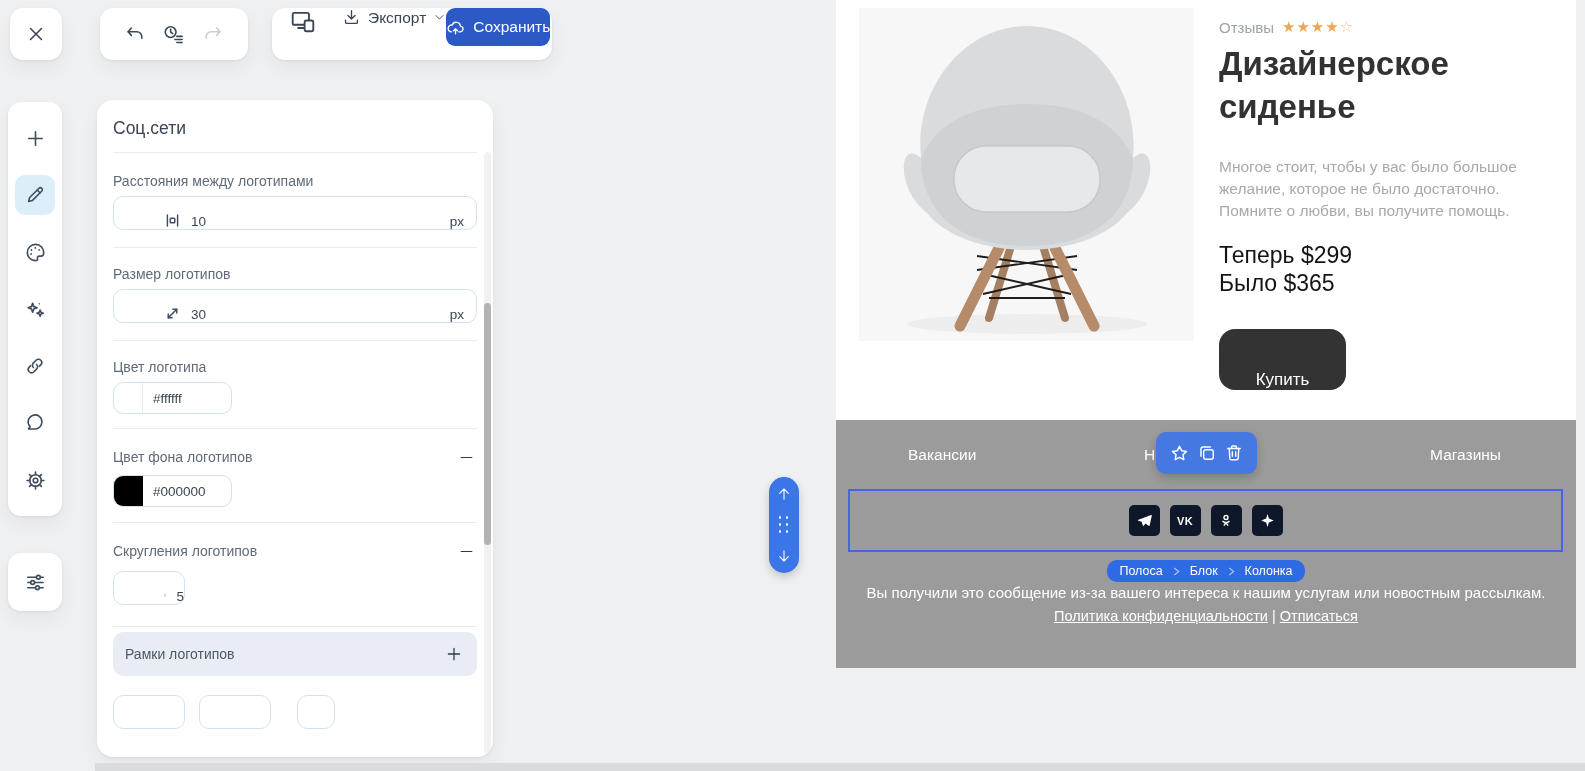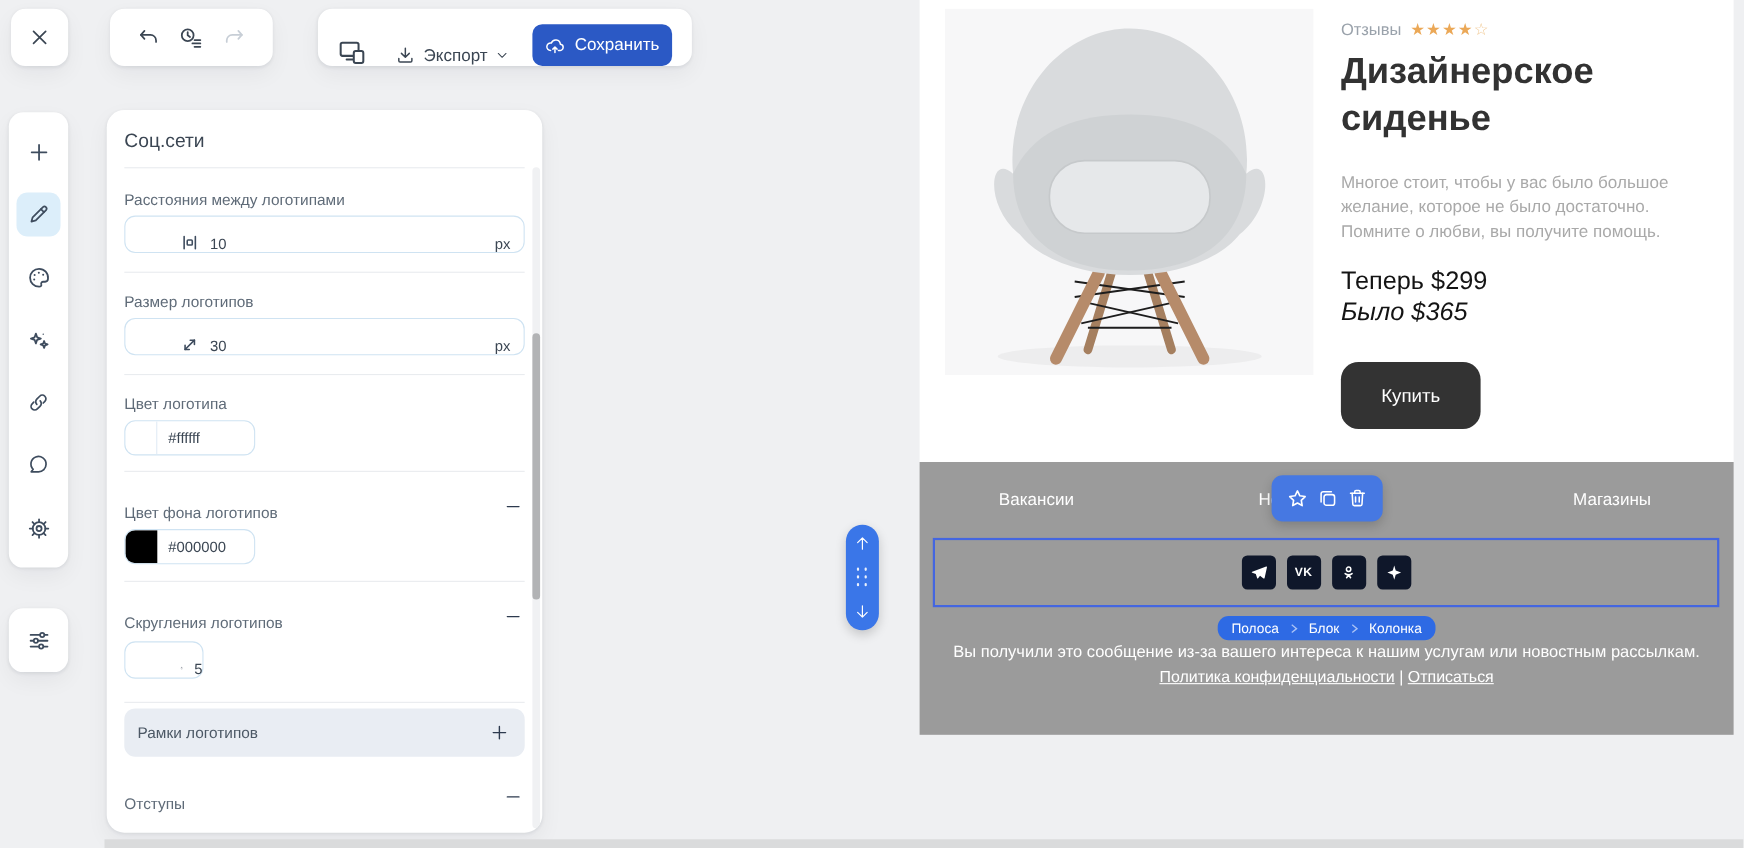--- a/index.html
+++ b/index.html
@@ -9,39 +9,39 @@
 
   .card { position:absolute; background:#fff; border-radius:13px;
           box-shadow:0 1px 3px rgba(16,24,40,.07), 0 8px 20px rgba(16,24,40,.05); }
 
   .ic { stroke:currentColor; fill:none; stroke-width:1.7; stroke-linecap:round; stroke-linejoin:round; display:block; }
   .icon-btn { display:flex; align-items:center; justify-content:center; color:#3b4653; cursor:pointer; }
 
   
   #close-card { left:10px; top:8px; width:52px; height:52px; display:flex; align-items:center; justify-content:center; }
   #history-card { left:100px; top:8px; width:148px; height:52px; display:flex; align-items:center; justify-content:space-around; padding:0 16px; }
-  #actions-card { left:272px; top:8px; width:340px; height:52px; display:flex; align-items:flex-end; padding:0 18px;margin-left:17px; }
+  #actions-card { left:272px; top:8px; width:280px; height:52px; display:flex; align-items:flex-start; padding:0 18px; }
   .disabled { color:#c7ced6 !important; }
   #export-group { display:flex; align-items:center; gap:7px; color:#3b4653; margin-left:26px; font-size:15.5px; cursor:pointer; }
   #save-btn { margin-left:auto; width:127px; height:38px; background:#2b59c5; border-radius:9px; color:#fff;
               display:flex; align-items:center; justify-content:center; gap:8px; font-size:15.5px; cursor:pointer; }
 
   
   #rail { left:8px; top:102px; width:54px; height:414px; display:flex; flex-direction:column; align-items:center;
           justify-content:space-between; padding:16px 0; }
   #rail .icon-btn, #rail2 .icon-btn { width:40px; height:40px; border-radius:10px; color:#3e4c5e; }
   #rail .active { background:#dceefa; }
   #rail2 { left:8px; top:553px; width:54px; height:58px; display:flex; align-items:center; justify-content:center; }
 
   
   #panel { left:97px; top:100px; width:396px; height:657px; border-radius:16px; overflow:hidden; padding:0 16px; }
   #panel-title { margin-top:18px; padding-bottom:13px; font-size:17.5px; color:#3b4653; border-bottom:1px solid #e9ecef; }
   .field-label { margin-top:20px; font-size:14px; color:#5f6b78; }
   .label-row { margin-top:17px; display:flex; align-items:center; justify-content:space-between; }
-  .label-row .field-label { margin-top:12px; }
+  .label-row .field-label { margin-top:0; }
   .toggle-btn { color:#2d3a4e; width:22px; height:22px; }
   .divider { border-top:1px solid #e9ecef; margin-top:17px; }
   .input { margin-top:7px; height:34px; border:1px solid #cfe3f2; border-radius:10px; background:#fff;
            display:flex; align-items:flex-end; font-size:13.5px; color:#3b4653;padding-left:40px; }
   .input .in-icon { margin-left:10px; color:#3e4c5e; }
   .input .in-value { margin-left:10px; }
   .input .in-unit { margin-left:auto; margin-right:12px; color:#3b4653; }
   .color-input { margin-top:7px; width:119px; height:32px; border:1px solid #cfe3f2; border-radius:10px; background:#fff;
                  display:flex; align-items:center; overflow:hidden; font-size:13.5px; color:#3b4653; }
   .swatch { width:29px; height:100%; border-right:1px solid #e2ecf5; }
@@ -61,23 +61,23 @@
   #email { position:absolute; left:812px; top:0; width:740px; height:504px;padding-left:24px; }
   #email-body { position:relative; width:740px; height:420px; background:#fff; }
   #product-image { position:absolute; left:23px; top:8px; width:335px; height:333px; background:#f7f7f8; cursor:pointer; }
   #product-info { position:absolute; left:383px; top:0; width:345px; }
   #reviews-row { position:absolute; top:18px; left:0; font-size:15px; color:#9aa2ab; display:flex; align-items:center; gap:8px; }
   .stars-filled { color:#eba857; font-size:15px; letter-spacing:1px; }
   .star-empty { color:#f0c892; font-size:15px; }
   #product-title { position:absolute; top:42px; left:0; width:330px; font-size:33px; line-height:43px; font-weight:700; color:#323232; }
   #product-desc { position:absolute; top:156px; left:0; width:336px; font-size:15.5px; line-height:22px; color:#a9a9a9; }
   #price-now { position:absolute; top:242px; left:0; font-size:23px; color:#141414; }
-  #price-was { position:absolute; top:270px; left:0; font-size:23px; color:#141414;font-style:italic; }
+  #price-was { position:absolute; top:270px; left:0; font-size:23px; color:#141414; }
   #buy-btn { position:absolute; top:329px; left:0; width:127px; height:61px; background:#333; border-radius:16px;
-             color:#fff; font-size:17px; display:flex; align-items:center; justify-content:center; cursor:pointer; }
+             color:#fff; font-size:17px; display:flex; align-items:flex-end; justify-content:center; cursor:pointer; }
 
   
   #email-footer { position:relative; width:740px; height:248px; background:#9b9b9b; }
   .footer-nav-link { position:absolute; top:26px; color:#fff; font-size:15.5px; cursor:pointer; }
   #nav-vacancies { left:72px; }
   #nav-news { left:308px; }
   #nav-shops { right:75px; }
 
   #block-toolbar { position:absolute; left:320px; top:12px; width:101px; height:42px; background:#4678e2; border-radius:10px;
                    display:flex; align-items:center; justify-content:space-around; padding:0 10px; color:#fff;
@@ -293,28 +293,20 @@
 
     <div id="frames-row">
       <div class="field-label">Рамки логотипов</div>
       <span class="icon-btn toggle-btn">
         <svg class="ic" width="18" height="18" viewBox="0 0 24 24">
             <path d="M12 4.5 v15 M4.5 12 h15"></path>
           </svg>
       </span>
     </div>
 
-    <div class="label-row" style="margin-top:22px">
-      <div class="field-label">Отступы</div>
-      <span class="icon-btn toggle-btn">
-        <svg class="ic" width="17" height="17" viewBox="0 0 24 24">
-            <path d="M4.5 12 h15"></path>
-          </svg>
-      </span>
-    </div>
     <div id="cut-row">
       <span class="cut-box"></span>
       <span class="cut-box"></span>
       <span class="cut-box narrow"></span>
     </div>
 
     <div id="panel-scroll-track">
       <div id="panel-scroll-thumb"></div>
     </div>
   </div>

